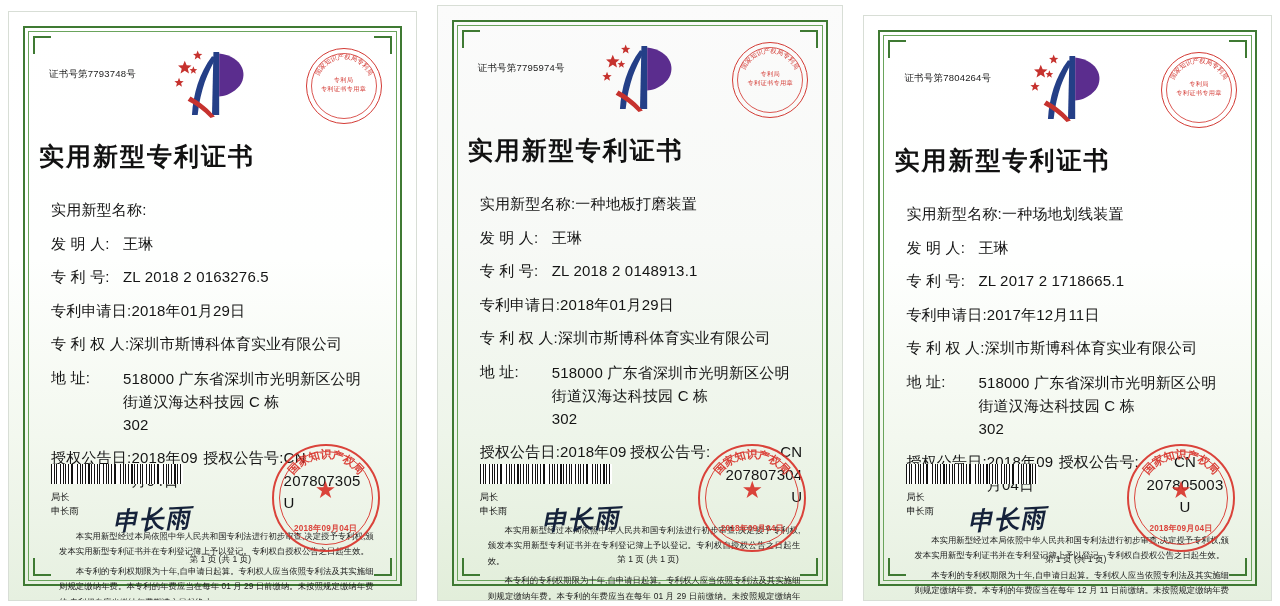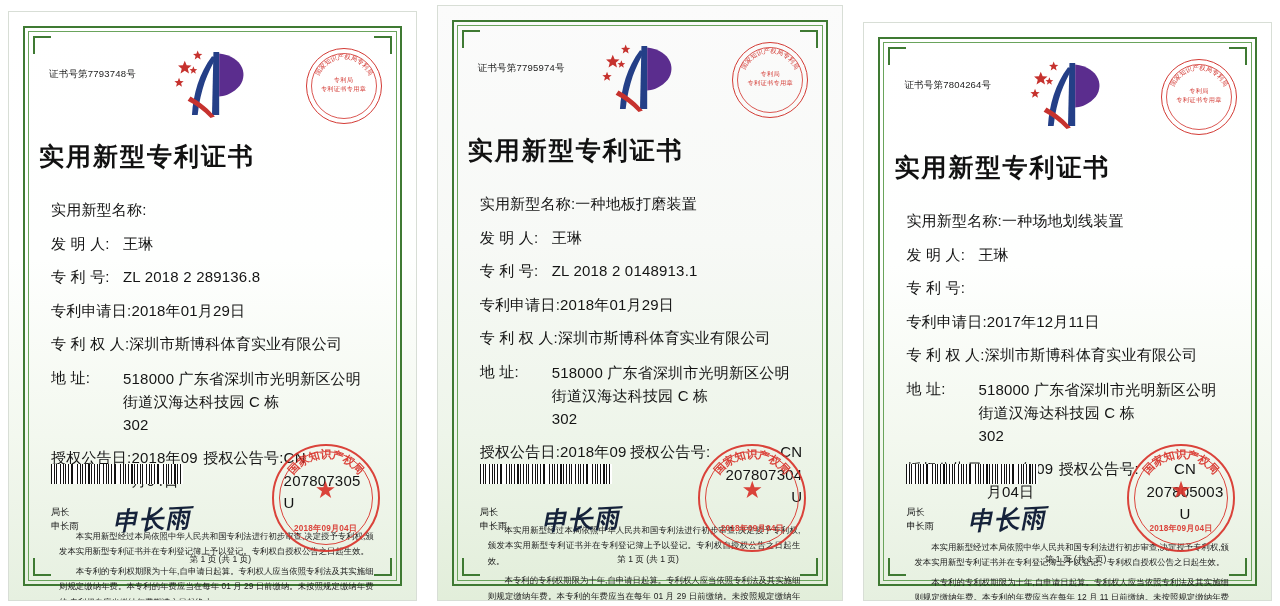--- a/index.html
+++ b/index.html
@@ -23,21 +23,21 @@
     justify-content: space-between;
   }
   .cert-wrap {
     position: relative;
     width: 426.6px;
     height: 606px;
     box-sizing: border-box;
   }
   .cert-wrap.c1 { padding: 11px 10px 5px 8px; }
   .cert-wrap.c2 { padding: 5px 10px 5px 10px; }
-  .cert-wrap.c3 { padding: 22px 8px 5px 10px; }
+  .cert-wrap.c3 { padding: 15px 8px 5px 10px; }
 
   .cert {
     position: relative;
     width: 100%;
     height: 100%;
     box-sizing: border-box;
     background:
       linear-gradient(180deg, #ffffff 0%, #fefffe 42%, #f3f8ef 72%, #e6f0e0 100%);
     border: 1px solid #d8ded6;
     overflow: hidden;
@@ -183,21 +183,21 @@
     background-image: repeating-linear-gradient(
       90deg,
       #111 0px, #111 1px, #fff 1px, #fff 3px,
       #111 3px, #111 4.4px, #fff 4.4px, #fff 5.4px,
       #111 5.4px, #111 6.2px, #fff 6.2px, #fff 8.6px);
   }
 
   .signblock {
     position: absolute;
     left: 12px;
-    bottom: 37px;
+    bottom: 52px;
     font-size: 9.2px;
     line-height: 1.45;
     color: #141414;
   }
   .signature {
     position: absolute;
     left: 74px;
     bottom: 34px;
     font-family: "Liberation Serif", serif;
     font-size: 25px;
@@ -308,21 +308,21 @@
         <div class="fields">
           <div class="row">
             <div class="lbl">实用新型名称:</div>
           </div>
           <div class="row">
             <div class="lbl">发 明 人:</div>
             <div class="val">王琳</div>
           </div>
           <div class="row">
             <div class="lbl">专 利 号:</div>
-            <div class="val">ZL 2018 2 289136.8</div>
+            <div class="val">ZL 2018 2 0163276.5</div>
           </div>
           <div class="row">
             <div class="lbl">专利申请日:</div>
             <div class="val">2018年01月29日</div>
           </div>
           <div class="row">
             <div class="lbl">专 利 权 人:</div>
             <div class="val">深圳市斯博科体育实业有限公司</div>
           </div>
           <div class="row addr">
@@ -524,20 +524,21 @@
           <div class="row">
             <div class="lbl">实用新型名称:</div>
             <div class="val">一种场地划线装置</div>
           </div>
           <div class="row">
             <div class="lbl">发 明 人:</div>
             <div class="val">王琳</div>
           </div>
           <div class="row">
             <div class="lbl">专 利 号:</div>
+            <div class="val">ZL 2017 2 1718665.1</div>
           </div>
           <div class="row">
             <div class="lbl">专利申请日:</div>
             <div class="val">2017年12月11日</div>
           </div>
           <div class="row">
             <div class="lbl">专 利 权 人:</div>
             <div class="val">深圳市斯博科体育实业有限公司</div>
           </div>
           <div class="row addr">

